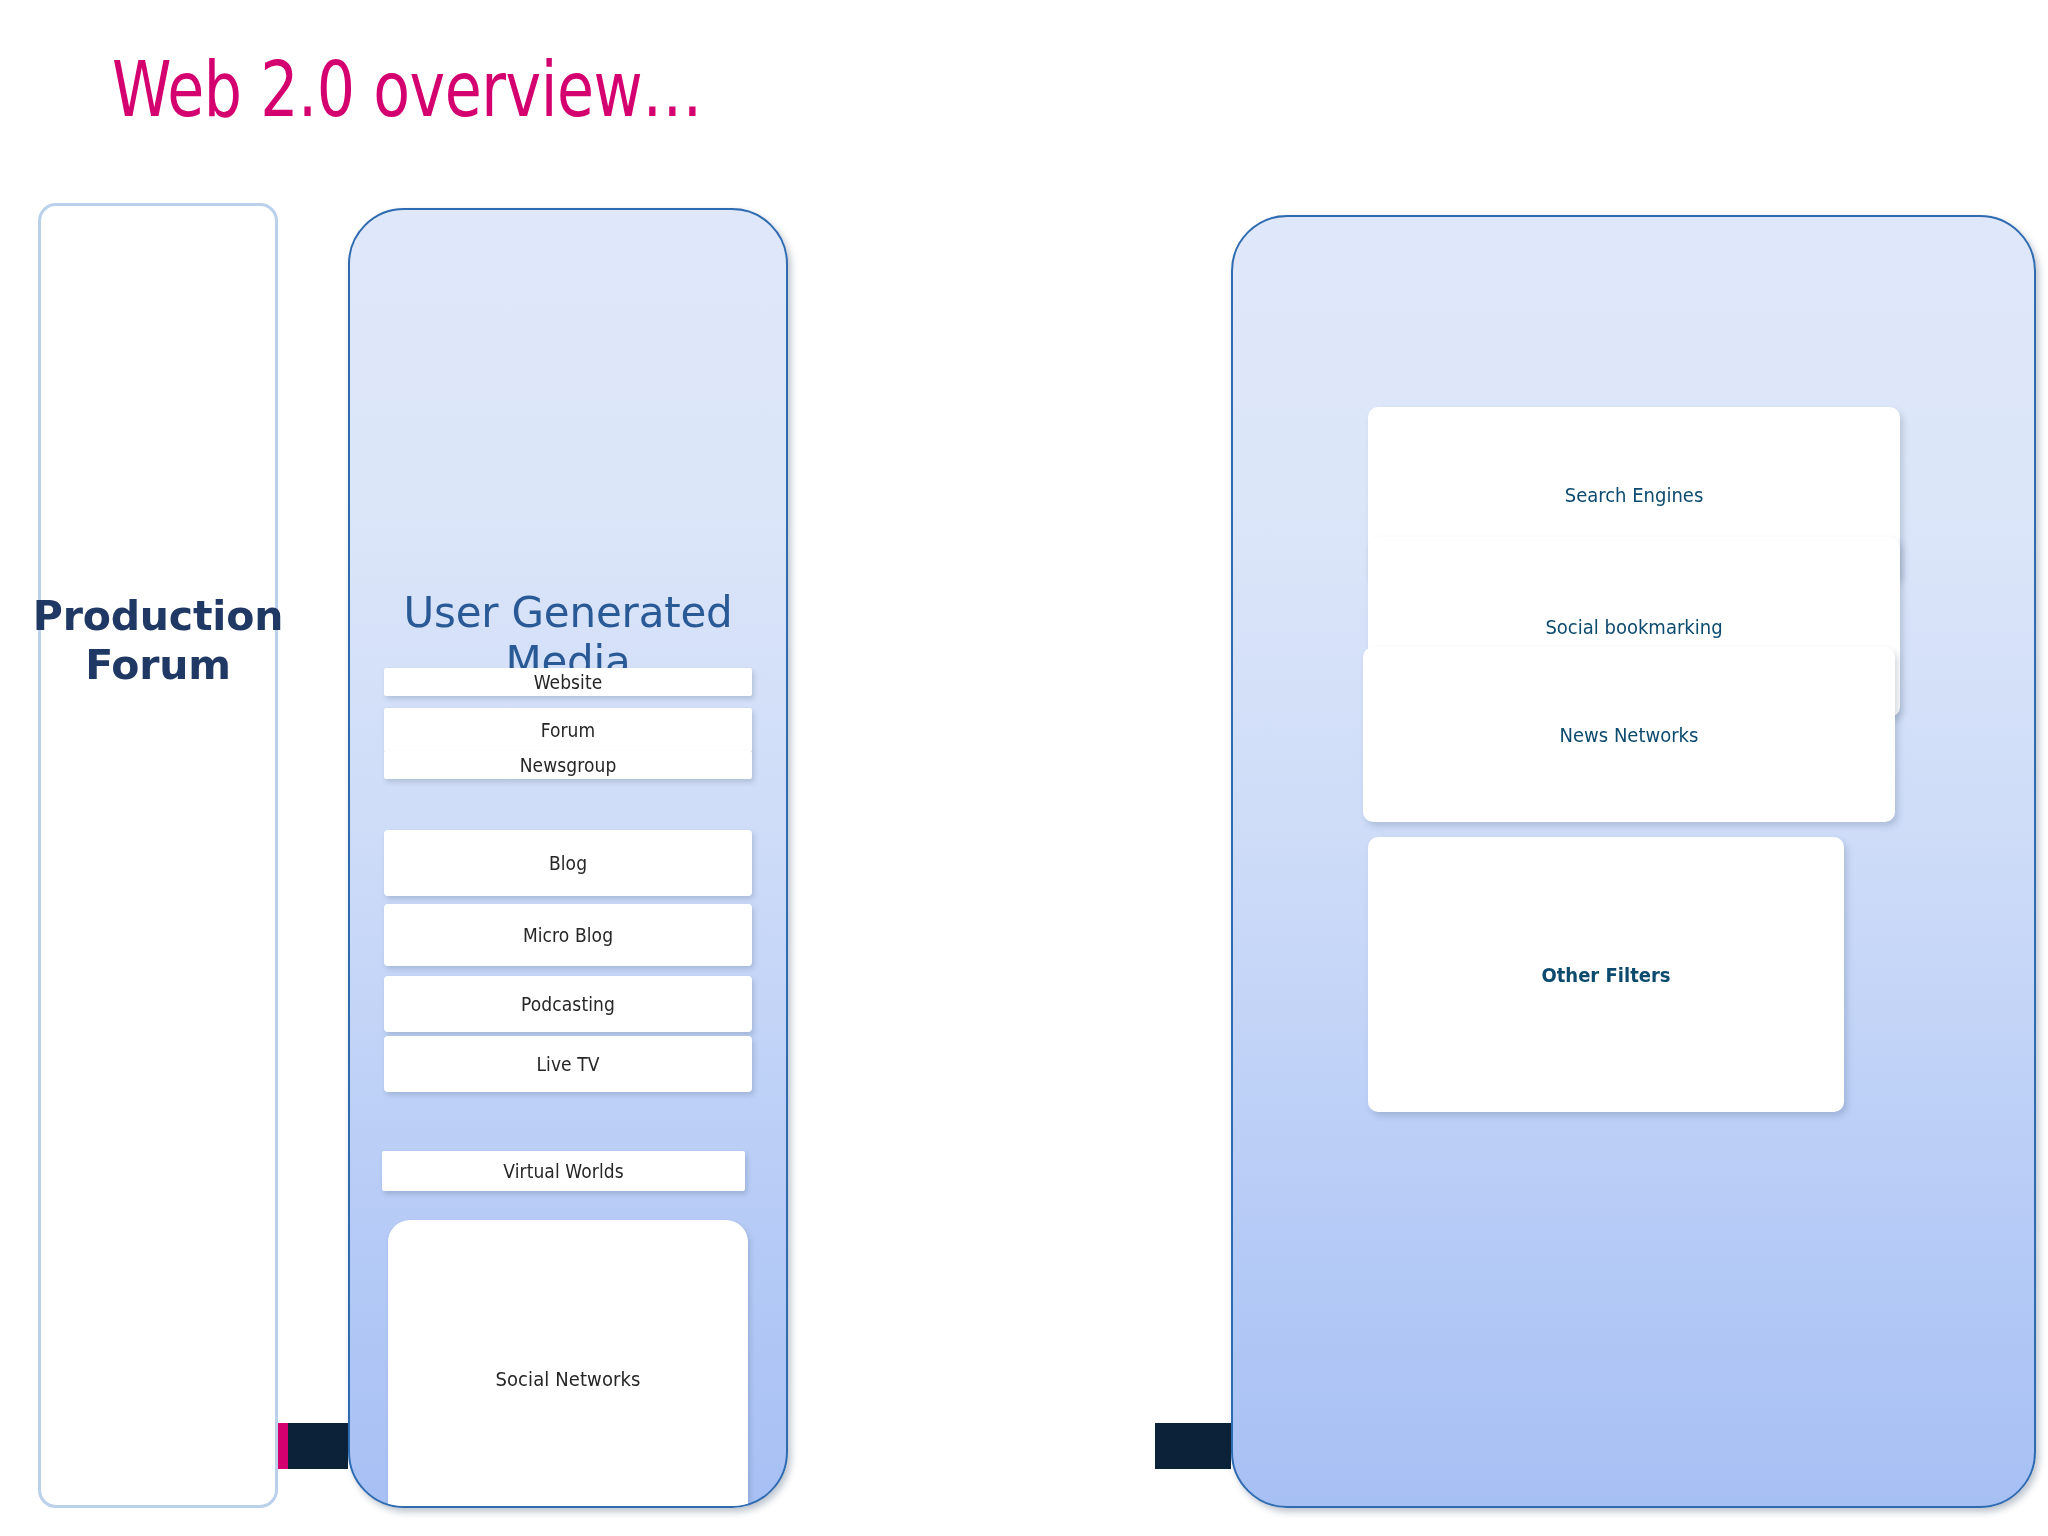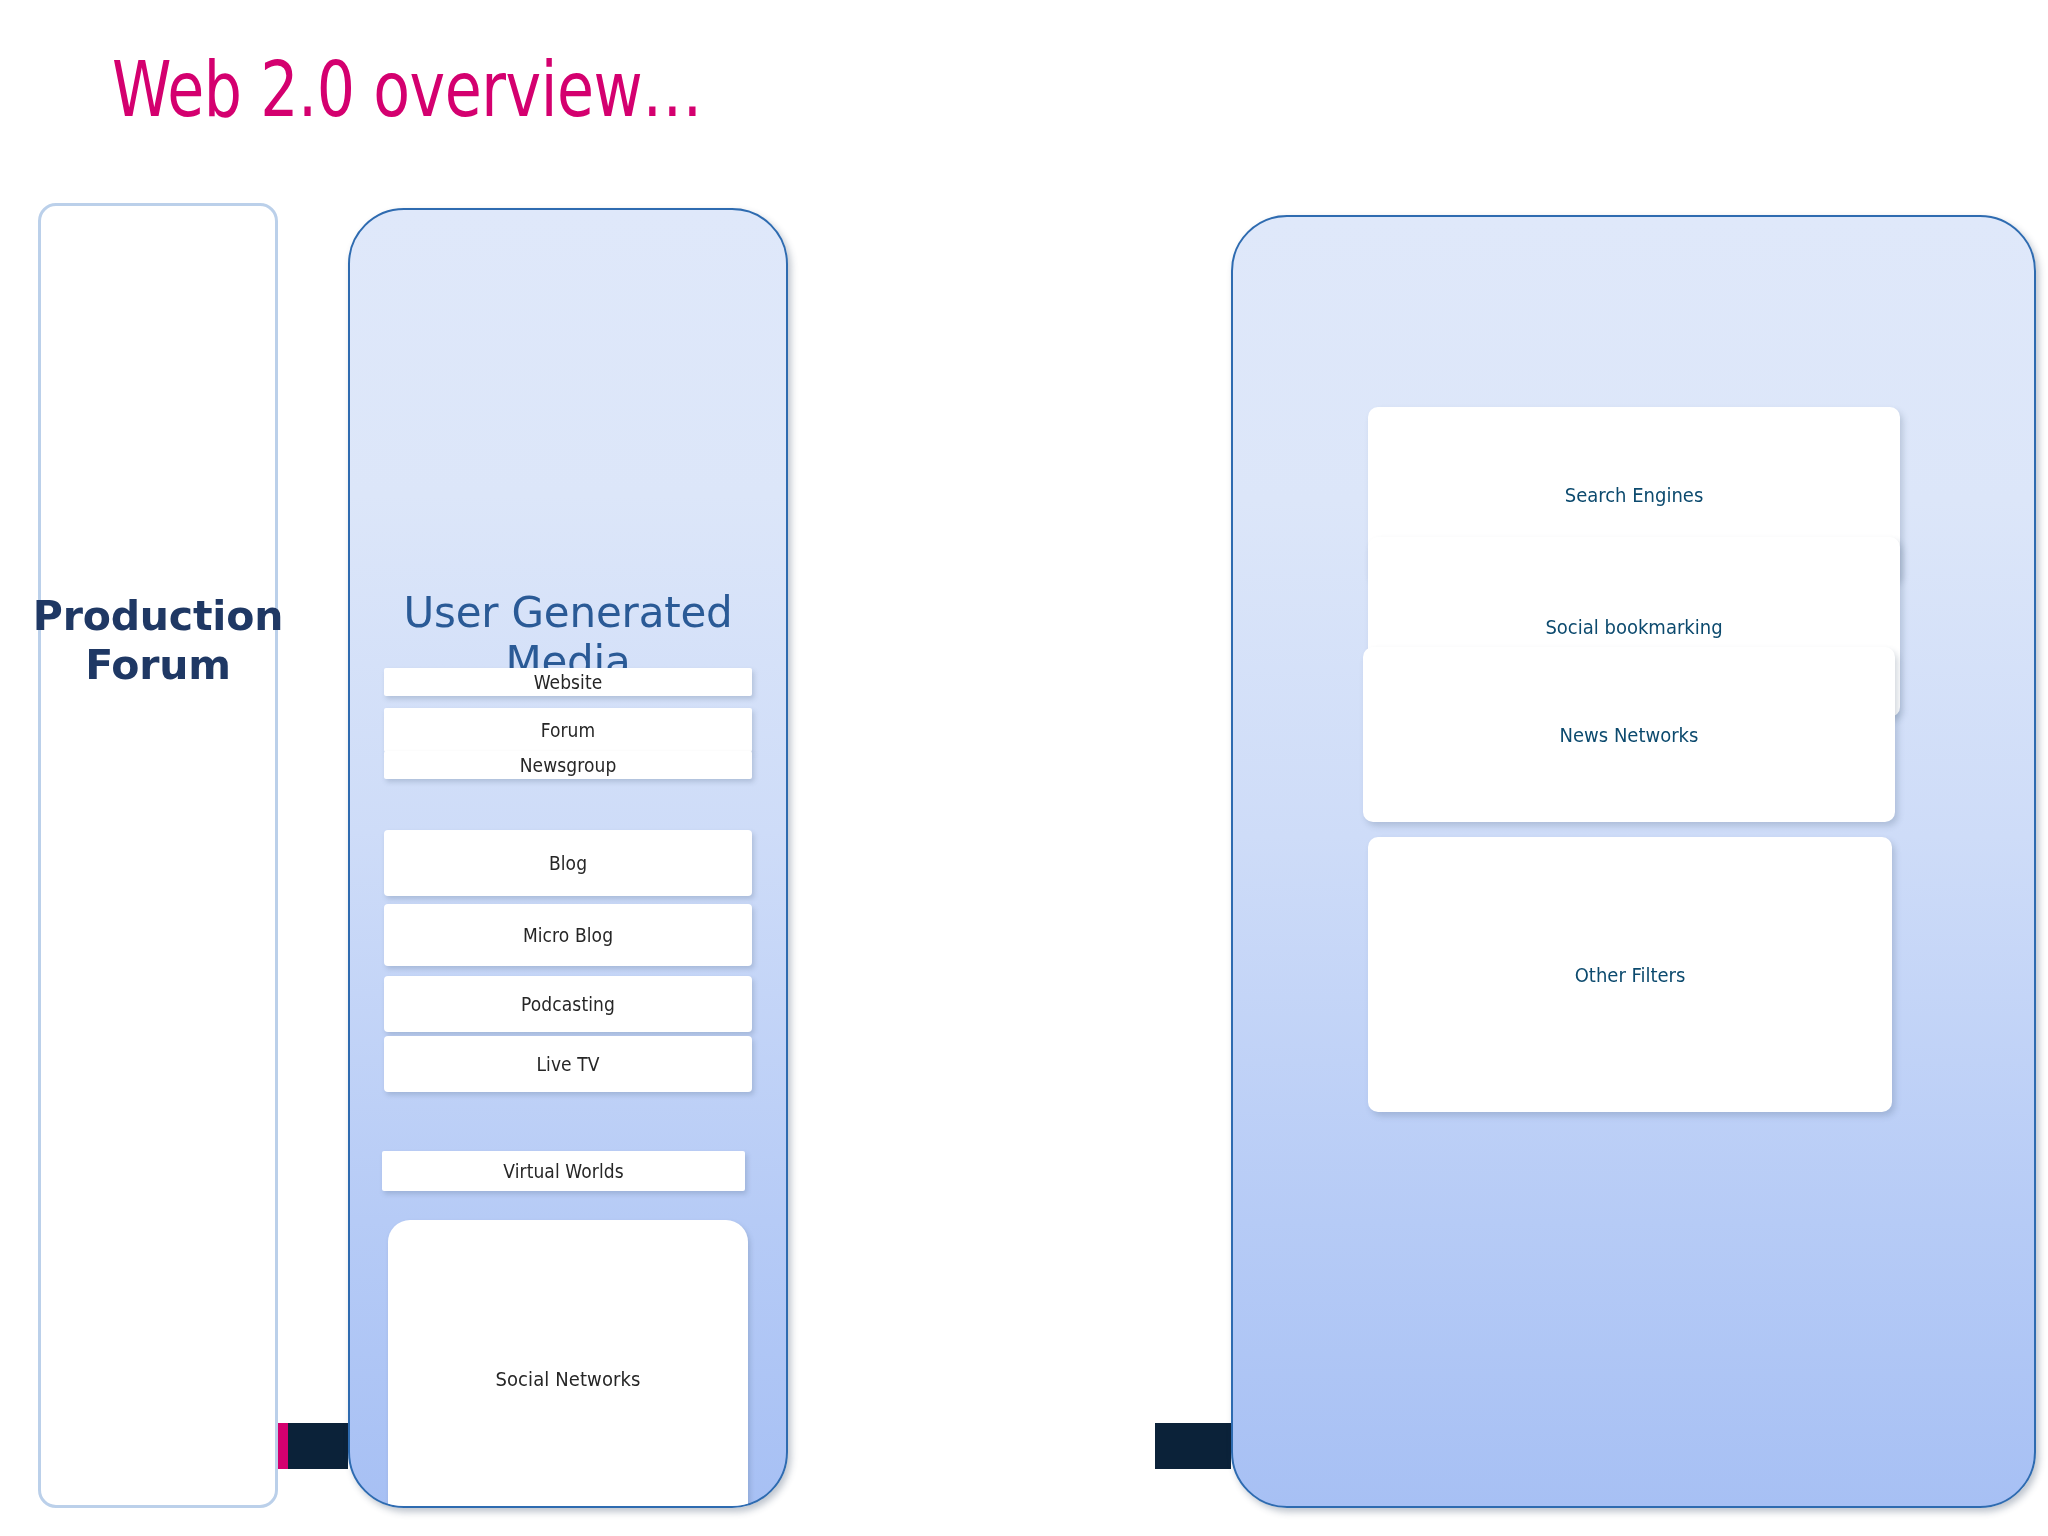--- a/index.html
+++ b/index.html
@@ -165,14 +165,14 @@
 
   <div class="item bigbox" style="left: 38px; top: 1010px; width: 360px; height: 318px;">Social Networks</div>
 </div>
 
 <div class="panel" id="panel-filters">
   <div class="panel-title">Filters</div>
 
   <div class="filter-item" style="left: 135px; top: 190px; width: 532px; height: 175px;">Search Engines</div>
   <div class="filter-item" style="left: 135px; top: 320px; width: 532px; height: 180px;">Social bookmarking</div>
   <div class="filter-item" style="left: 130px; top: 430px; width: 532px; height: 175px;">News Networks</div>
-  <div class="filter-item" style="left: 135px; top: 620px; width: 524px; height: 275px;">Other Filters</div>
+  <div class="filter-item" style="left: 135px; top: 620px; width: 476px; height: 275px; font-weight: bold;">Other Filters</div>
 </div>
 
 </body></html>

